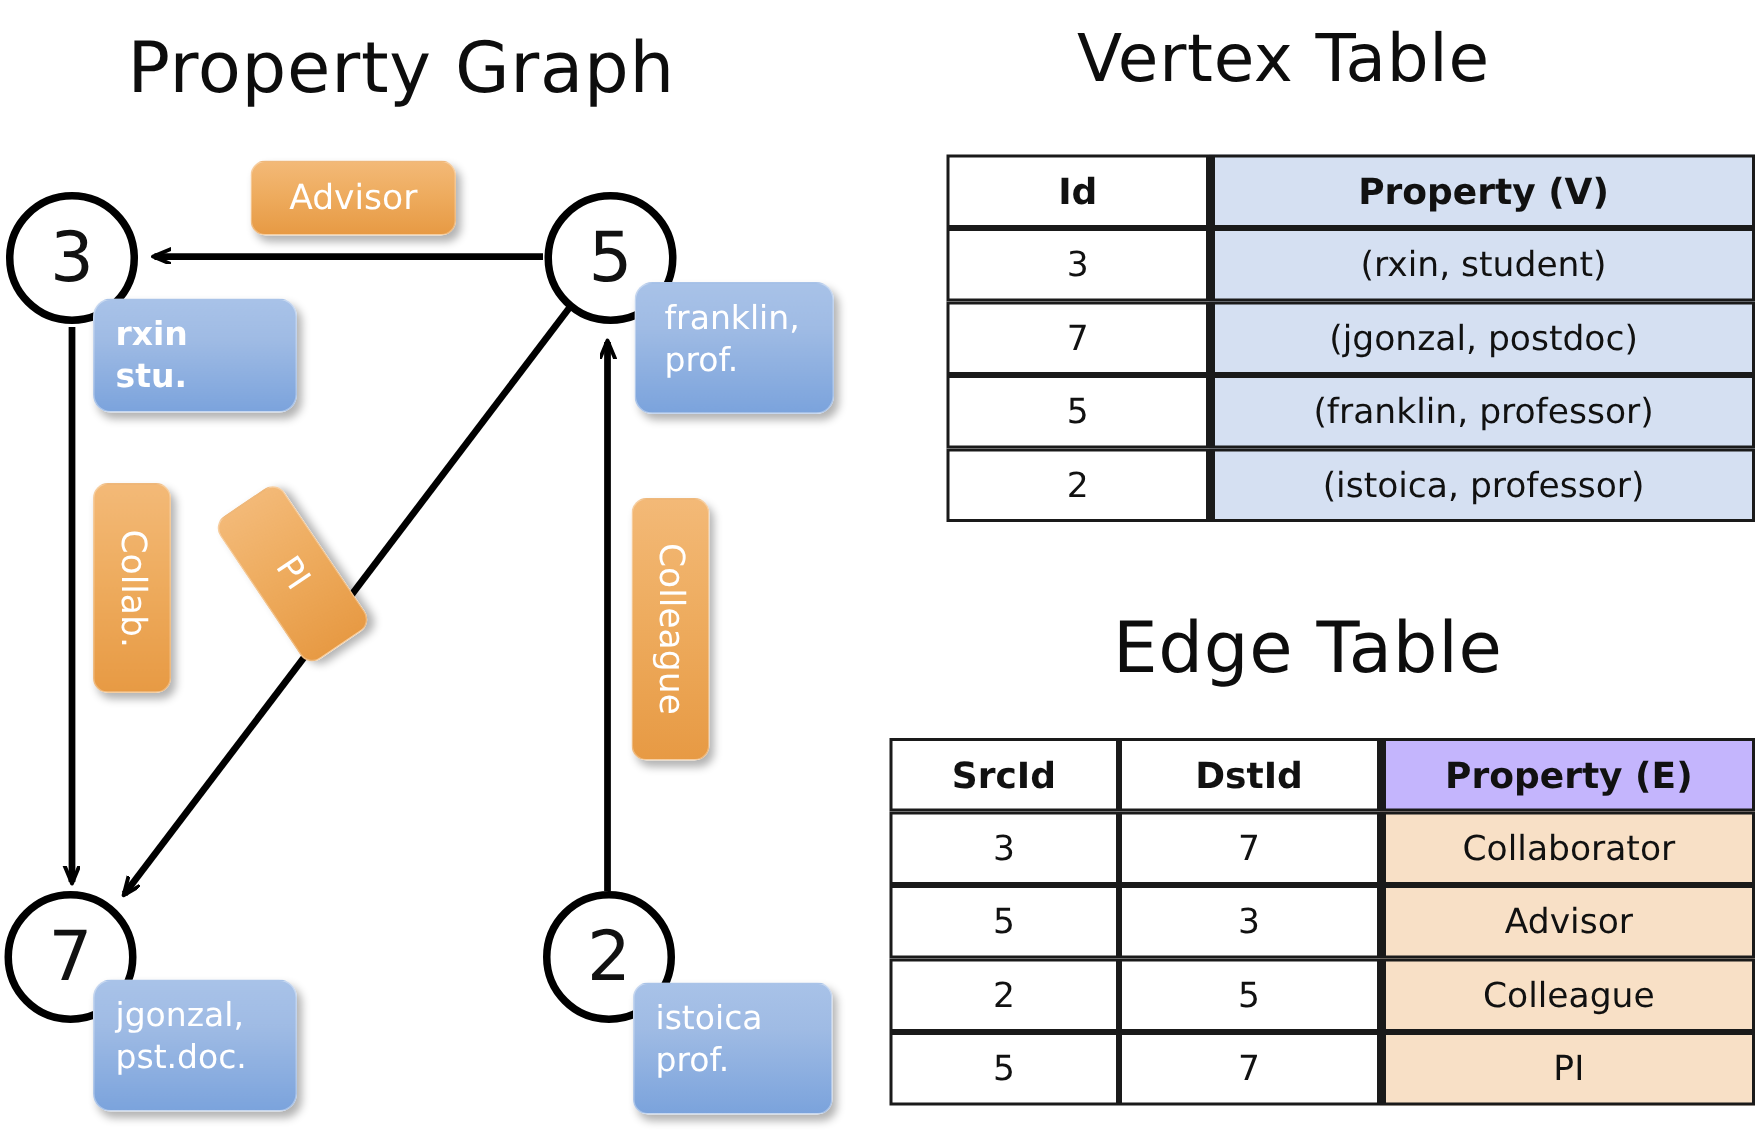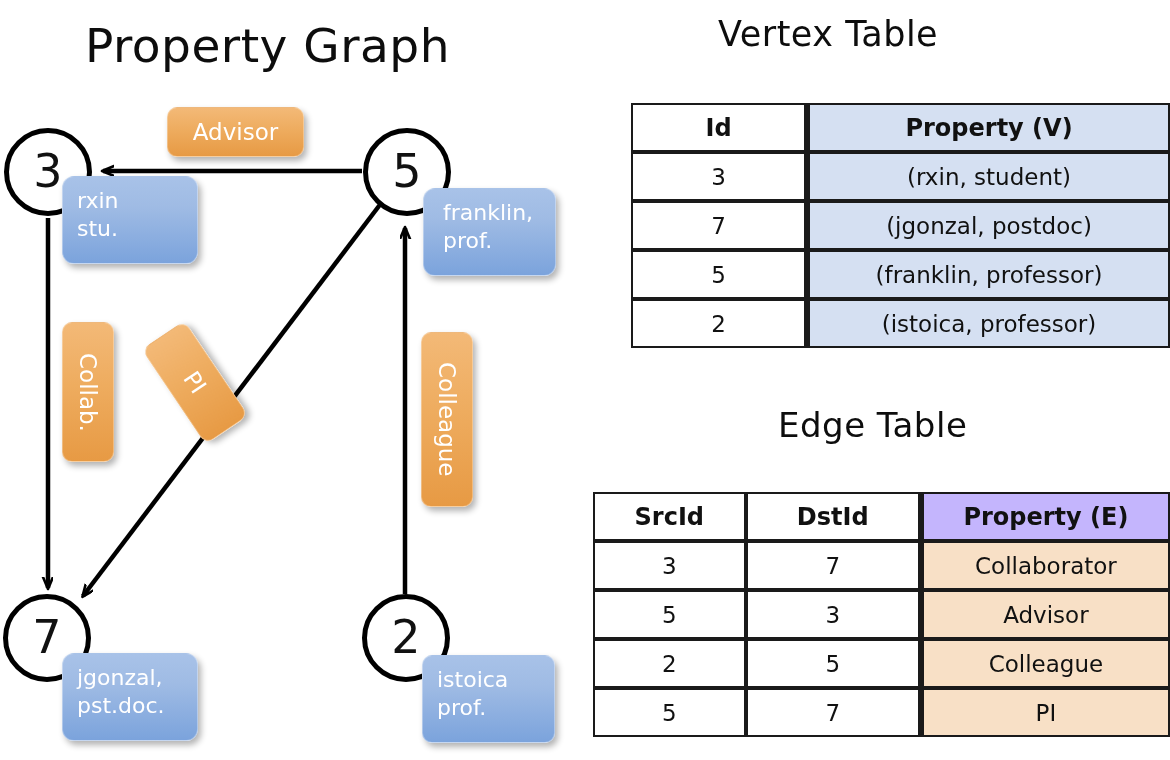--- a/index.html
+++ b/index.html
@@ -20,22 +20,22 @@
   .title {
     position: absolute;
     font-weight: 400;
     font-size: 45px;
     letter-spacing: 0.5px;
     color: #0d0d0d;
     white-space: nowrap;
     font-family: "DejaVu Sans", sans-serif;
   }
   #title-property-graph { left: 85px;  top: 18px; font-size: 47px; }
-  #title-vertex-table   { left: 718px; top: 14px; font-size: 35px; }
-  #title-edge-table     { left: 778px; top: 405px; font-size: 34px; }
+  #title-vertex-table   { left: 718px; top: 14px; font-size: 44px; }
+  #title-edge-table     { left: 742px; top: 405px; font-size: 47px; }
 
   
   #graph-panel {
     position: absolute;
     left: 0; top: 0;
     width: 585px; height: 760px;
   }
   #graph-svg { position: absolute; left: 0; top: 0; }
 
   .node-circle {
@@ -154,21 +154,21 @@
   <div class="node-circle" style="left:363px; top:128px;">
     <span>5</span>
   </div>
   <div class="node-circle" style="left:3px; top:594px;">
     <span>7</span>
   </div>
   <div class="node-circle" style="left:362px; top:594px;">
     <span>2</span>
   </div>
 
-  <div class="prop-box" style="left:62px; top:176px; width:136px; height:88px;">
+  <div class="prop-box" style="left:62px; top:199px; width:136px; height:76px;font-weight:bold;">
     <div>rxin</div>
     <div>stu.</div>
   </div>
 
   <div class="prop-box" style="left:423px; top:188px; width:133px; height:88px;padding-left:19px;">
     <div>franklin,</div>
     <div>prof.</div>
   </div>
 
   <div class="prop-box" style="left:62px; top:653px; width:136px; height:88px;">

